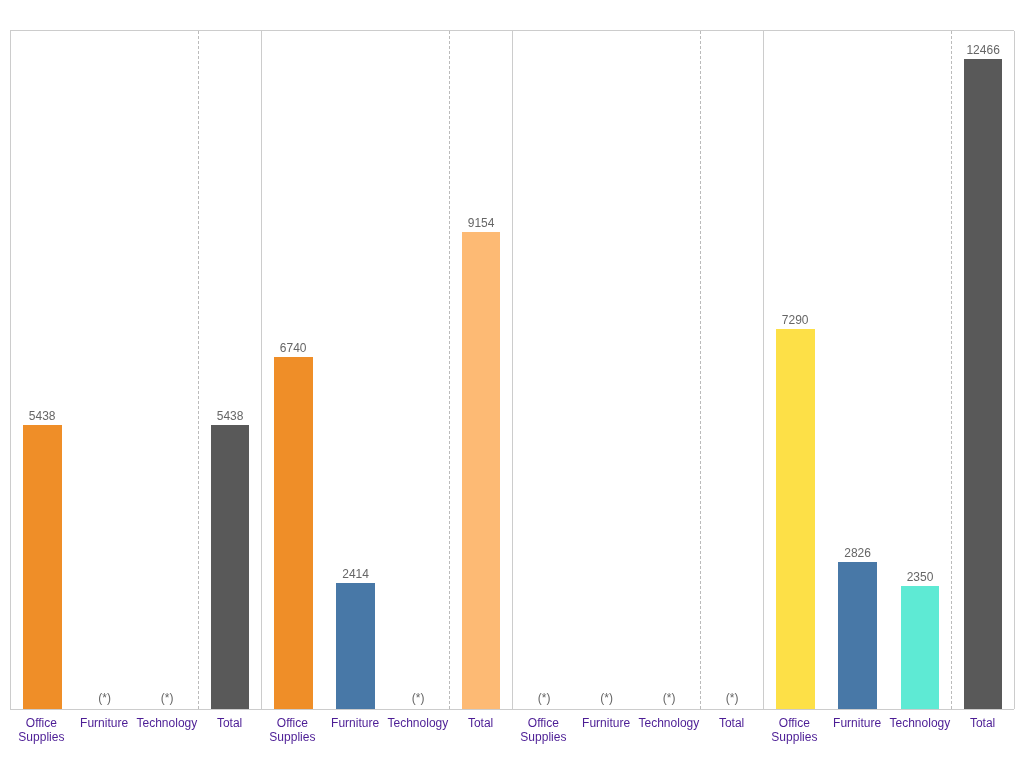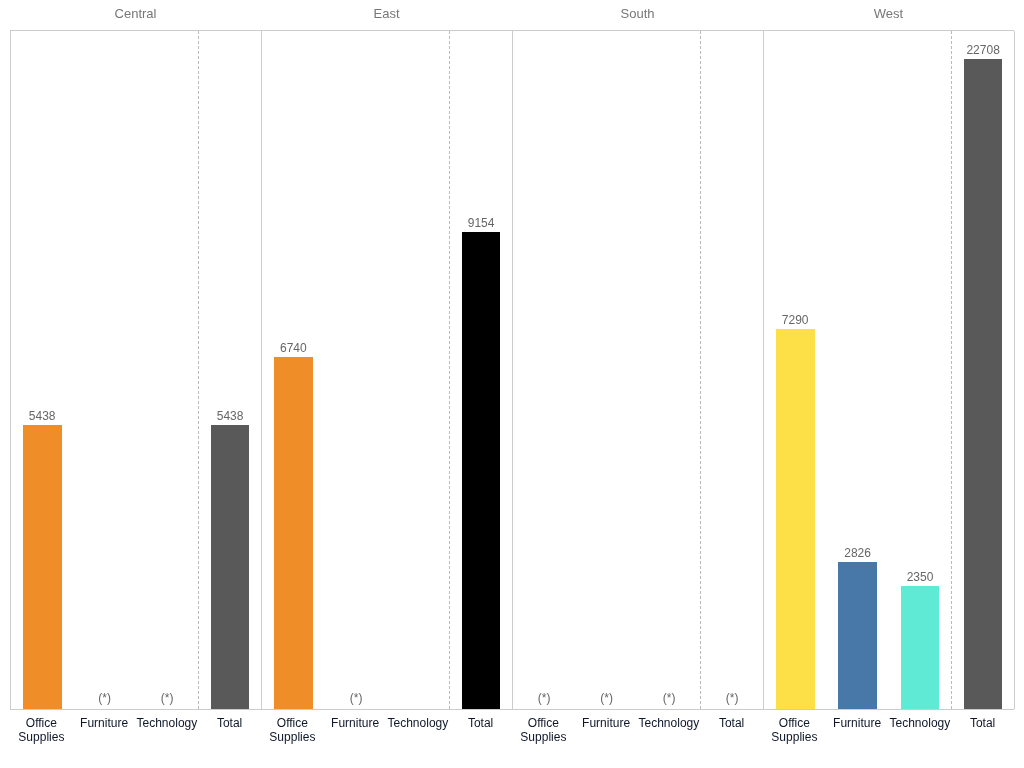--- a/index.html
+++ b/index.html
@@ -95,36 +95,30 @@
   flex: 1;
   display: flex;
 }
 .axis-total {
   display: flex;
   justify-content: center;
 }
 .axis-slot {
   text-align: center;
   font-size: 12px;
-  color: #0f172a;
+  color: #4c1d95;
   padding-top: 6px;
   line-height: 1.2;
   word-wrap: break-word;
 }
 </style>
 </head>
 <body>
 
 <div class="chart">
-  <div class="panel-header-row" id="panel-header-row">
-      <div class="panel-header" style="width: 251px;">Central</div>
-      <div class="panel-header" style="width: 251px;">East</div>
-      <div class="panel-header" style="width: 251px;">South</div>
-      <div class="panel-header" style="width: 251px;">West</div>
-    </div>
   <div class="plot-row" id="plot-row">
       <div class="panel" style="width: 251px; align-items: center;">
         <div class="cats-area" style="width: 188.25px;">
           <div class="slot" style="width: 62.75px;">
             <div class="bar" style="background: rgb(239, 142, 40); height: 41.8308%; position: relative;">
               <div class="bar-label">5438</div>
             </div>
           </div>
           <div class="slot" style="width: 62.75px;">
             <div class="suppressed">(*)</div>
@@ -142,26 +136,31 @@
         </div>
       </div>
       <div class="panel" style="width: 251px;">
         <div class="cats-area" style="width: 188.25px;">
           <div class="slot" style="width: 62.75px;">
             <div class="bar" style="background: rgb(239, 142, 40); height: 51.8462%; position: relative;">
               <div class="bar-label">6740</div>
             </div>
           </div>
           <div class="slot" style="width: 62.75px;">
-            <div class="suppressed">(*)</div>
-          </div>
-        </div>
-        <div class="total-area" style="width: 62.75px;">
-          <div class="slot" style="width: 62.75px;">
-            <div class="bar" style="background: #000000; height: 70.4154%; position: relative;">
+            <div class="bar" style="background: rgb(72, 120, 167); height: 18.5692%; position: relative;">
+              <div class="bar-label">2414</div>
+            </div>
+          </div>
+          <div class="slot" style="width: 62.75px;">
+            <div class="suppressed">(*)</div>
+          </div>
+        </div>
+        <div class="total-area" style="width: 62.75px;">
+          <div class="slot" style="width: 62.75px;">
+            <div class="bar" style="background: #fdba74; height: 70.4154%; position: relative;">
               <div class="bar-label">9154</div>
             </div>
           </div>
         </div>
       </div>
       <div class="panel" style="width: 251px;">
         <div class="cats-area" style="width: 188.25px;">
           <div class="slot" style="width: 62.75px;">
             <div class="suppressed">(*)</div>
           </div>
@@ -192,21 +191,21 @@
           </div>
           <div class="slot" style="width: 62.75px;">
             <div class="bar" style="background: #5eead4; height: 18.0769%; position: relative;">
               <div class="bar-label">2350</div>
             </div>
           </div>
         </div>
         <div class="total-area" style="width: 62.75px;">
           <div class="slot" style="width: 62.75px;">
             <div class="bar" style="background: rgb(89, 89, 89); height: 95.8923%; position: relative;">
-              <div class="bar-label">22708</div>
+              <div class="bar-label">12466</div>
             </div>
           </div>
         </div>
       </div>
     </div>
   <div class="axis-row" id="axis-row">
       <div class="axis-panel" style="width: 251px;">
         <div class="axis-cats" style="width: 188.25px;">
           <div class="axis-slot" style="width: 62.75px;">Office Supplies</div>
           <div class="axis-slot" style="width: 62.75px;">Furniture</div>

